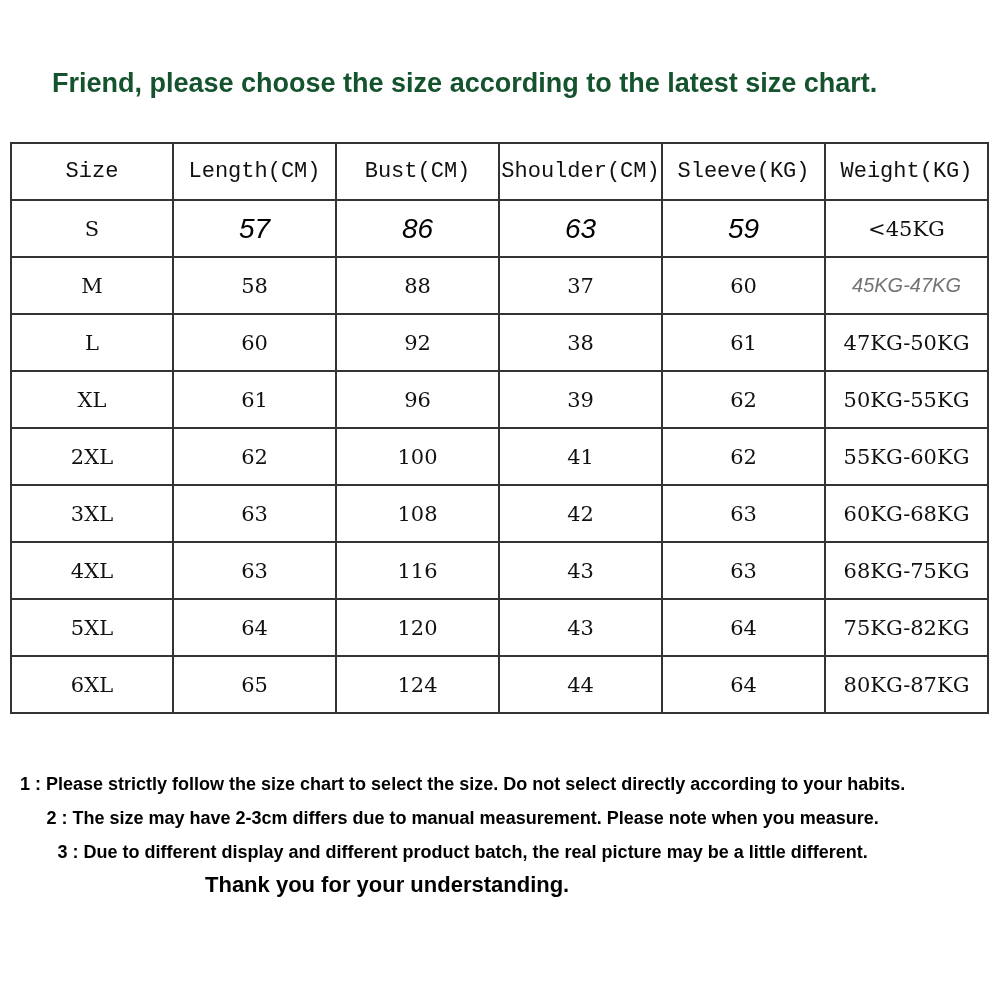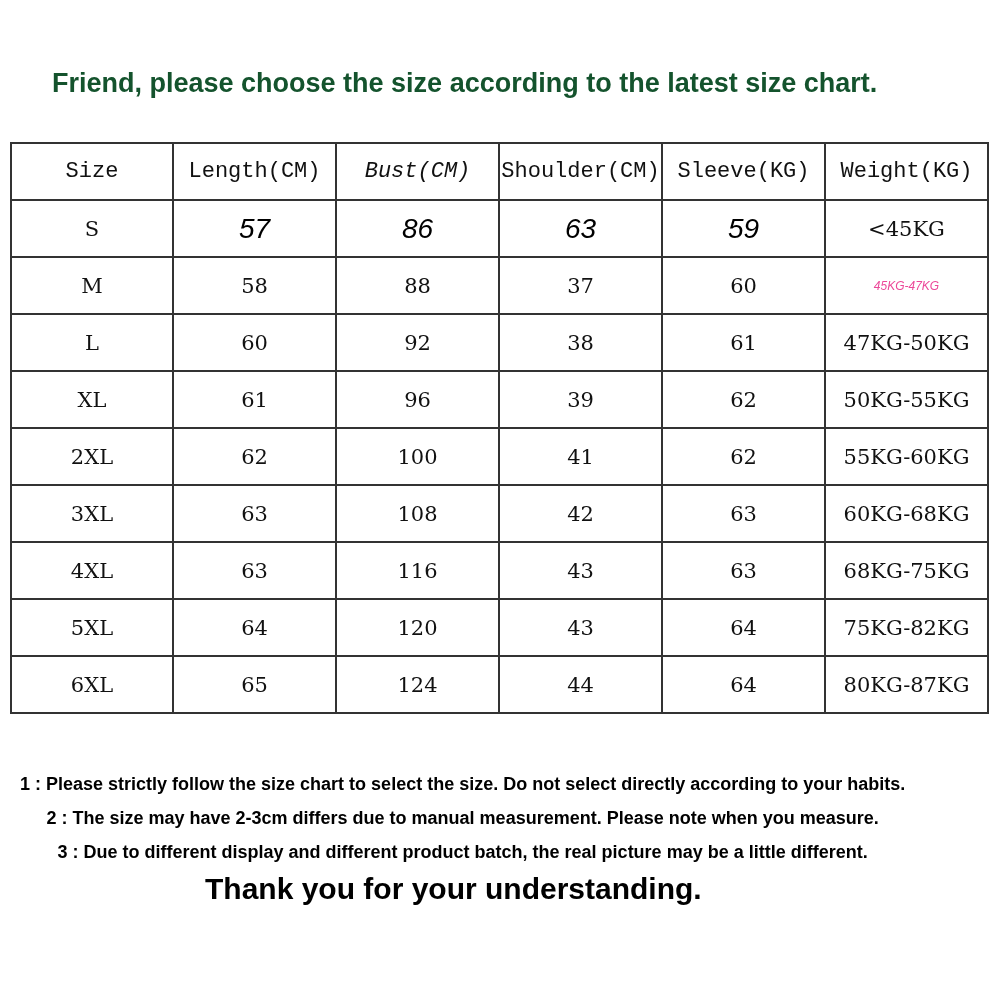--- a/index.html
+++ b/index.html
@@ -11,27 +11,27 @@
   }
   table.chart {
     position:absolute; left:10px; top:142px;
     border-collapse:collapse;
     font-family:"DejaVu Serif", serif; font-size:21px; color:#111;
   }
   table.chart td, table.chart th {
     border:2px solid #333; text-align:center; height:55px; padding:0; font-weight:normal;
   }
   table.chart th { font-family:"Liberation Mono", monospace; font-size:22px; }
-  .c0 { width:160px; } .c1 { width:161px; } .c2 { width:161px;font-style:italic; }
+  .c0 { width:160px; } .c1 { width:161px; } .c2 { width:161px; }
   .c3 { width:161px;margin-top:29px; } .c4 { width:161px; } .c5 { width:161px; }
   .bold-italic { font-family:"Liberation Sans", sans-serif; font-weight:bold; font-style:italic; font-size:28px; color:#000;margin-top:41px; }
-  .bold-italic-sm { font-family:"Liberation Sans", sans-serif; font-weight:bold; font-style:italic; font-size:12px; color:#ec4899; }
+  .bold-italic-sm { font-family:"Liberation Sans", sans-serif; font-weight:bold; font-style:italic; font-size:20px; color:#737373; }
   .notes { position:absolute; left:20px; top:772px; font-family:"Liberation Sans", sans-serif; font-weight:bold; font-size:18px; color:#000;text-align:center; }
   .note { height:34px; line-height:24px; white-space:nowrap; }
-  .thanks { position:absolute; left:205px; top:872px; font-family:"Liberation Sans", sans-serif; font-weight:bold; font-size:30px; color:#000; white-space:nowrap; }
+  .thanks { position:absolute; left:205px; top:872px; font-family:"Liberation Sans", sans-serif; font-weight:bold; font-size:22px; color:#000; white-space:nowrap; }
 </style>
 </head>
 <body>
 
 <div class="title">Friend, please choose the size according to the latest size chart.</div>
 
 <table class="chart">
   <tbody>
       <tr>
     <th class="c0">Size</th>

